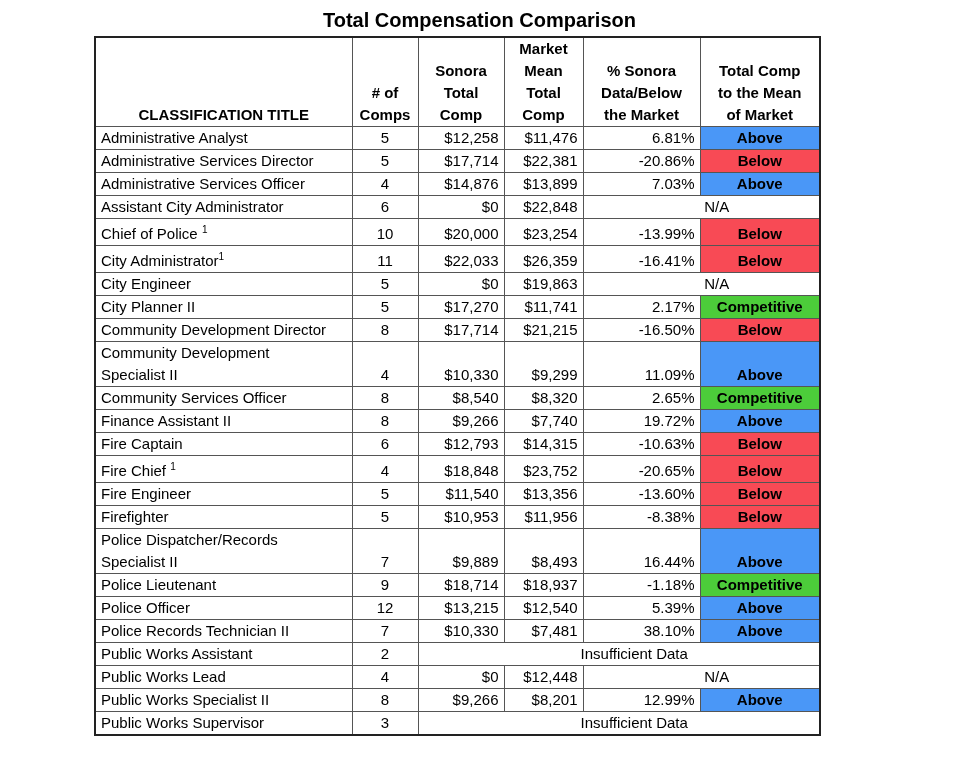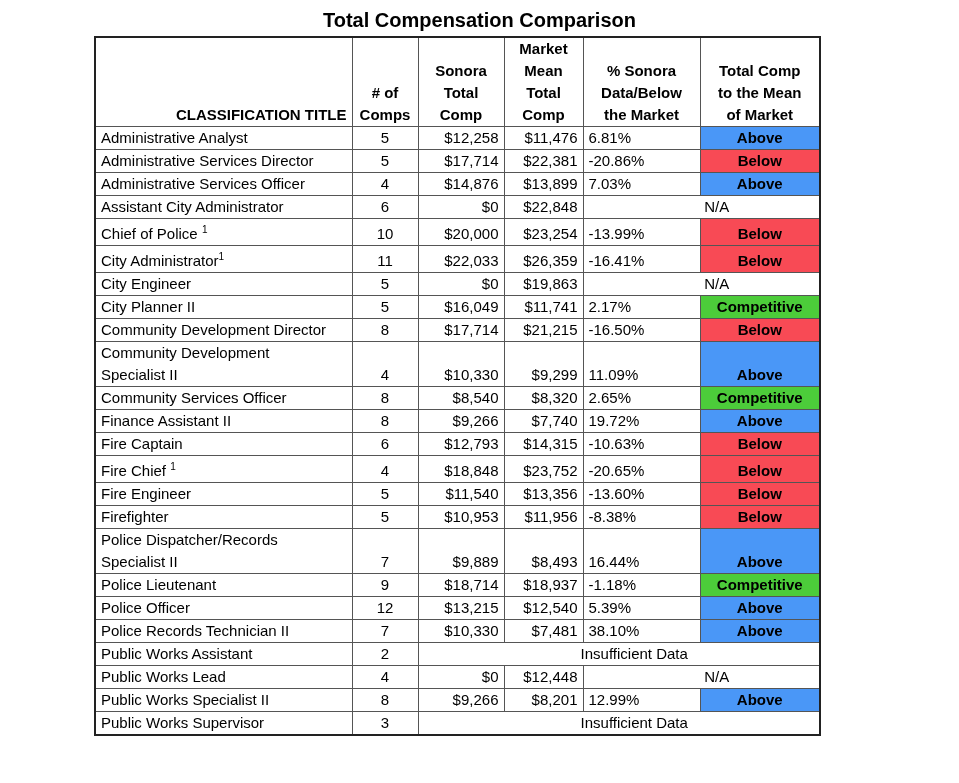--- a/index.html
+++ b/index.html
@@ -2,24 +2,24 @@
 <html><head>
 <meta charset="utf-8">
 <style>
   html, body { margin: 0; padding: 0; background: #ffffff; }
   body { width: 959px; height: 783px; position: relative; font-family: "Liberation Sans", "DejaVu Sans", sans-serif; color: #000; overflow: hidden; }
   .title { position: absolute; top: 9px; left: 0; width: 959px; text-align: center; font-weight: bold; font-size: 20px; }
   table { position: absolute; top: 36px; left: 94px; border-collapse: collapse; font-size: 15px; }
   th, td { border: 1px solid #555; padding: 0 5px; line-height: 22px; }
   table { border: 2px solid #222; }
   th { font-weight: bold; vertical-align: bottom; text-align: center; line-height: 22px; }
-  th.cls { text-align: right; }
+  th.cls { text-align: center; }
   td.num { text-align: center; }
   td.money { text-align: right; }
-  td.pct { text-align: left; }
+  td.pct { text-align: right; }
   td.span { text-align: center; padding-left: 36px; }
   td.status { text-align: center; font-weight: bold; }
   td.cls { text-align: left; white-space: nowrap; }
   tr.tall td { line-height: 22px; padding-top: 4px; }
   tr.double td { vertical-align: bottom; margin-top: 35px; }
   sup { font-size: 10px; vertical-align: 6px; line-height: 0; }
   col.c1 { width: 257px; }
   col.c2 { width: 66px; }
   col.c3 { width: 86px; }
   col.c4 { width: 79px; }
@@ -121,21 +121,21 @@
       <tr>
         <td class="cls"><span>City Engineer</span></td>
         <td class="num">5</td>
         <td class="money">$0</td>
         <td class="money">$19,863</td>
         <td class="span" colspan="2">N/A</td>
       </tr>
       <tr>
         <td class="cls"><span>City Planner II</span></td>
         <td class="num">5</td>
-        <td class="money">$16,049</td>
+        <td class="money">$17,270</td>
         <td class="money">$11,741</td>
         <td class="pct">2.17%</td>
         <td class="status" style="background: rgb(76, 204, 58);">Competitive</td>
       </tr>
       <tr>
         <td class="cls"><span>Community Development Director</span></td>
         <td class="num">8</td>
         <td class="money">$17,714</td>
         <td class="money">$21,215</td>
         <td class="pct">-16.50%</td>

